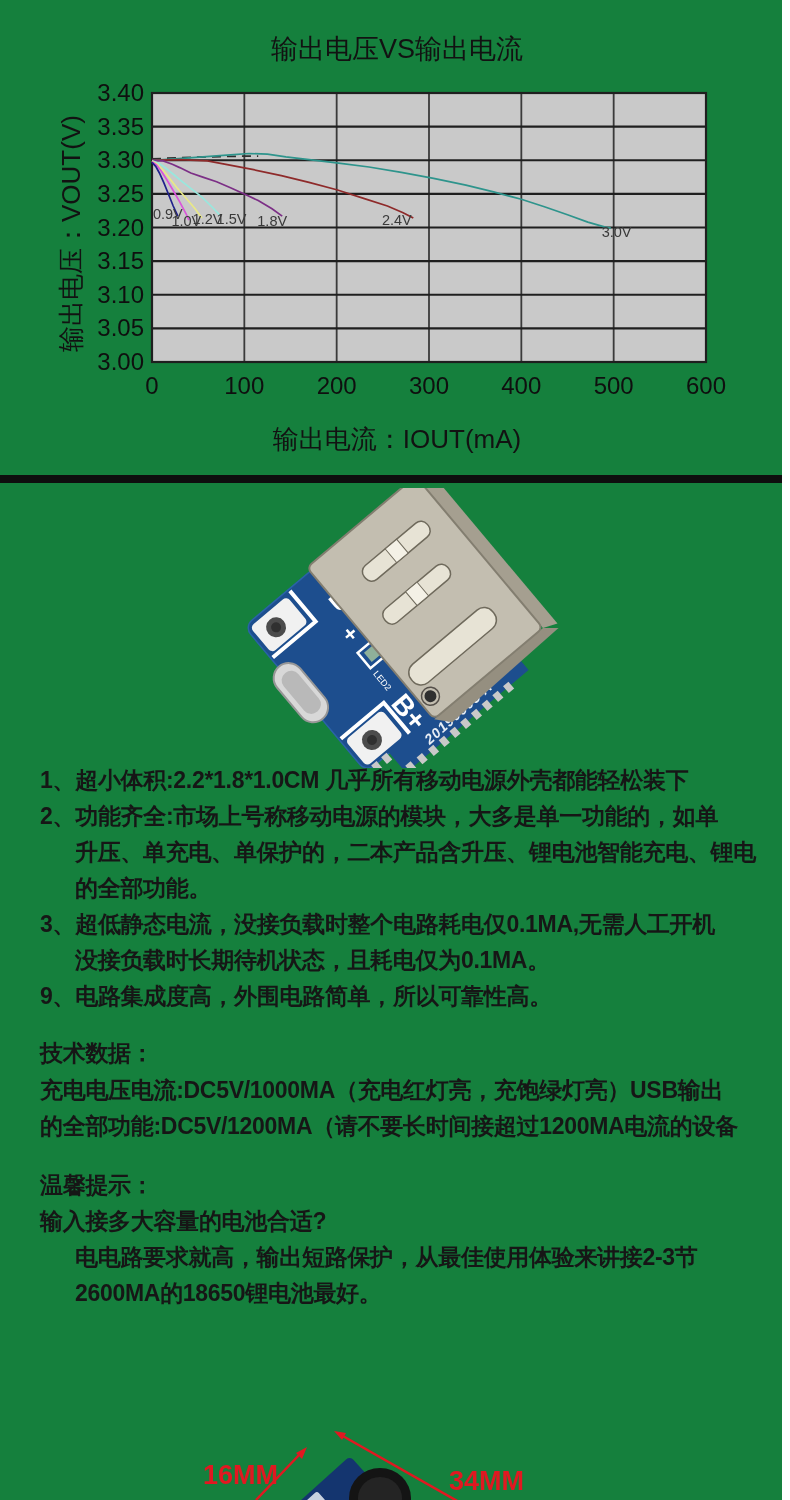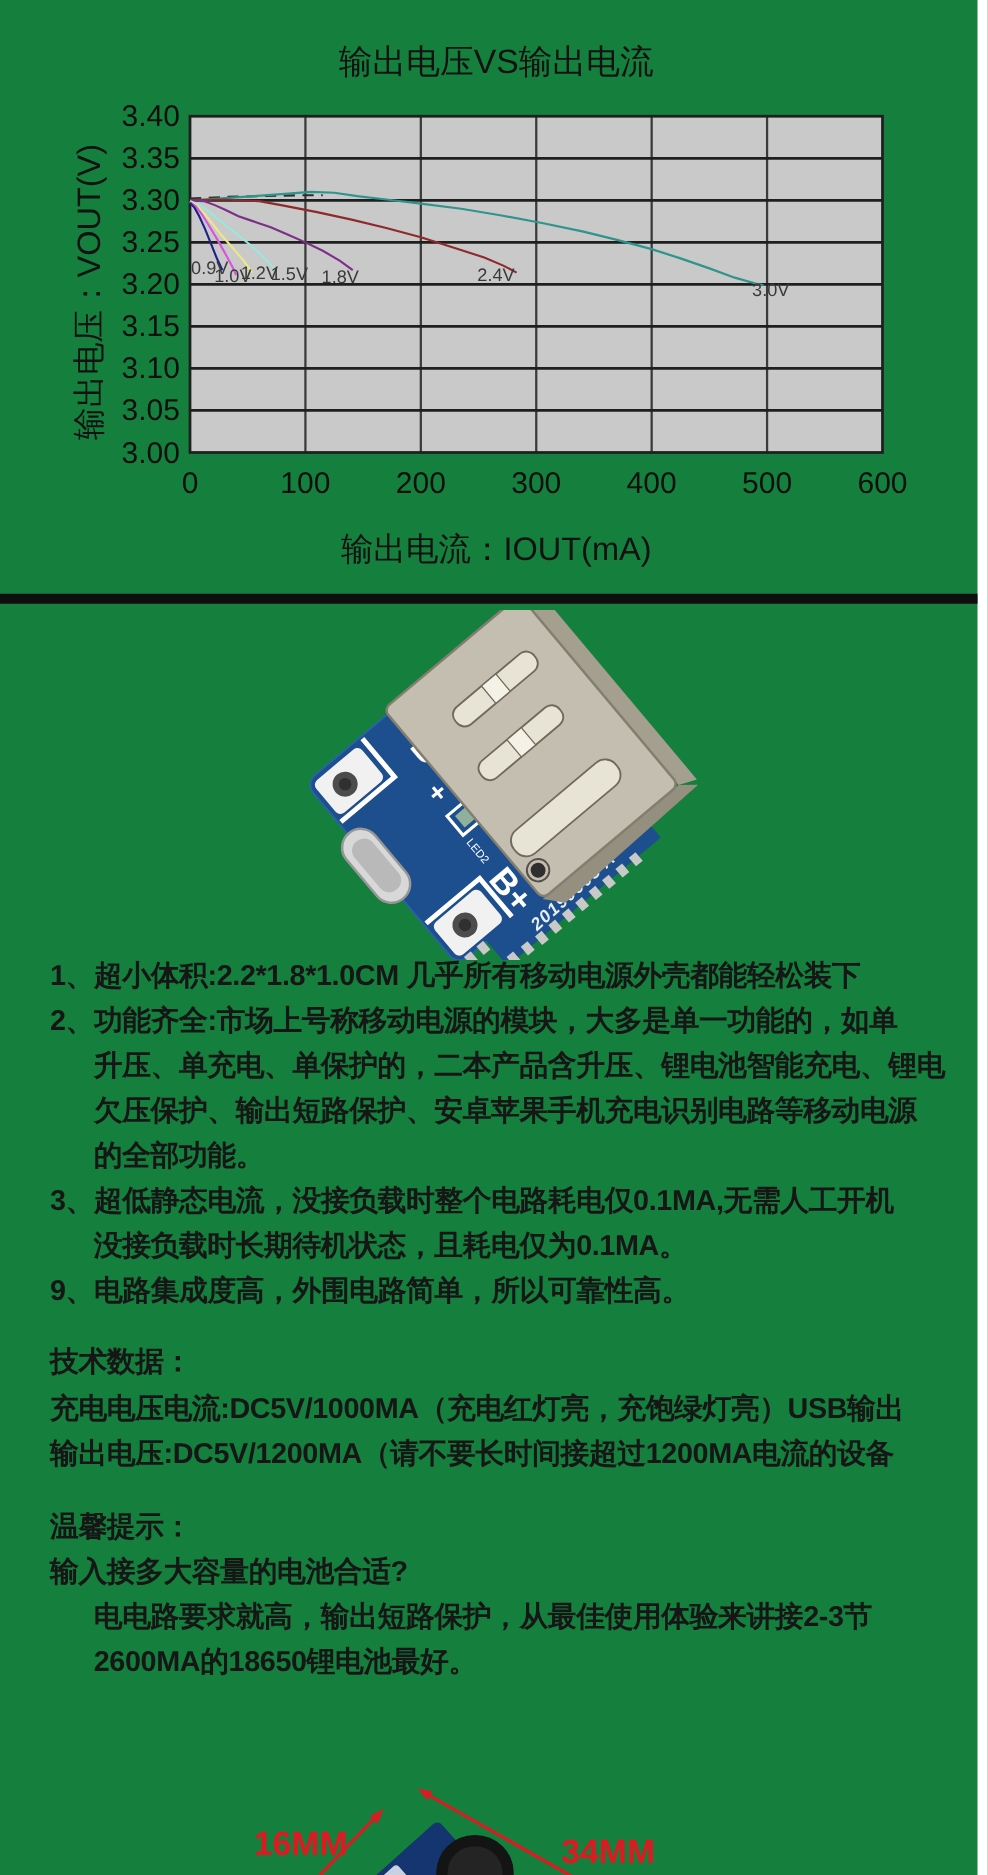--- a/index.html
+++ b/index.html
@@ -139,28 +139,27 @@
         <circle cx="-10" cy="78" r="6" fill="#2f2f2f"></circle>
         <circle cx="-10" cy="78" r="9" fill="none" stroke="#55504a" stroke-width="1.5"></circle>
       </g>
     </g>
   </svg>
 
   <div class="textblock" id="textBlock">
       <div class="tline">1、超小体积:2.2*1.8*1.0CM 几乎所有移动电源外壳都能轻松装下</div>
       <div class="tline">2、功能齐全:市场上号称移动电源的模块，大多是单一功能的，如单</div>
       <div class="tline ind">升压、单充电、单保护的，二本产品含升压、锂电池智能充电、锂电</div>
-      <div class="tline ind">欠压保护、输出短路保护、安卓苹果手机充电识别电路等移动电源</div>
       <div class="tline ind">的全部功能。</div>
       <div class="tline">3、超低静态电流，没接负载时整个电路耗电仅0.1MA,无需人工开机</div>
       <div class="tline ind">没接负载时长期待机状态，且耗电仅为0.1MA。</div>
       <div class="tline">9、电路集成度高，外围电路简单，所以可靠性高。</div>
       <div class="tline" style="margin-top: 22px; font-family: Liberation Serif, serif;">技术数据：</div>
       <div class="tline">充电电压电流:DC5V/1000MA（充电红灯亮，充饱绿灯亮）USB输出</div>
-      <div class="tline">输出电压:DC5V/1200MA（请不要长时间接超过1200MA电流的设备</div>
+      <div class="tline">的全部功能:DC5V/1200MA（请不要长时间接超过1200MA电流的设备</div>
       <div class="tline" style="margin-top: 23px;">温馨提示：</div>
       <div class="tline">输入接多大容量的电池合适?</div>
       <div class="tline ind">电电路要求就高，输出短路保护，从最佳使用体验来讲接2-3节</div>
       <div class="tline ind">2600MA的18650锂电池最好。</div>
     </div>
 
   <svg class="bottom-svg" width="790" height="90" viewBox="0 0 790 90">
 
     <g transform="translate(345,142) rotate(-42)">
       <rect x="-68" y="-68" width="136" height="136" rx="5" fill="#14356f"></rect>

